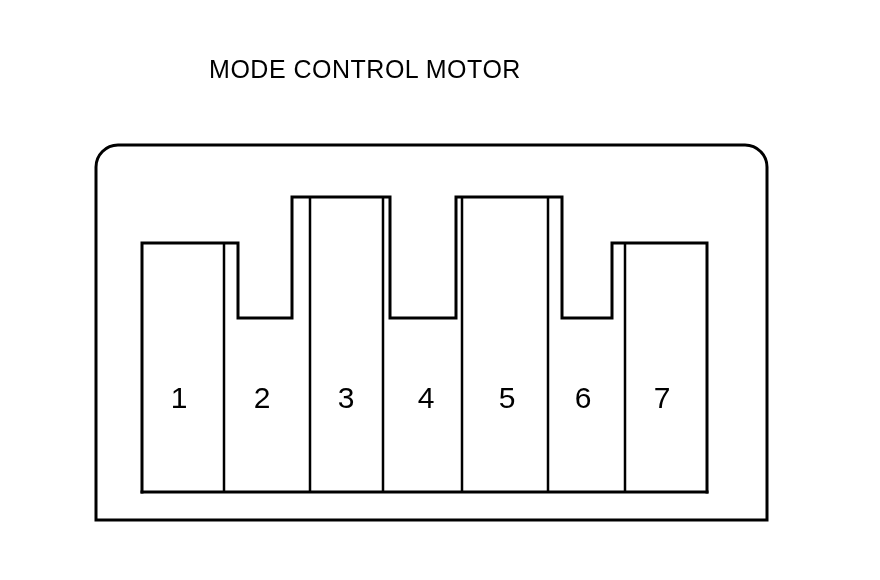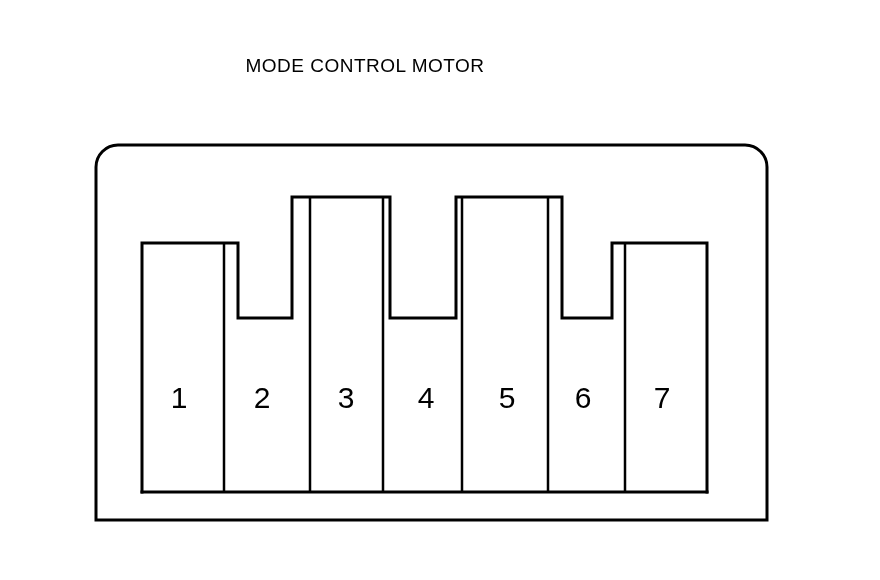--- a/index.html
+++ b/index.html
@@ -19,21 +19,21 @@
     width: 880px;
     height: 580px;
   }
   #connector-title {
     position: absolute;
     left: 0;
     top: 55px;
     width: 730px;
     text-align: center;
     font-family: "Liberation Sans", sans-serif;
-    font-size: 19px;
+    font-size: 25px;
     font-weight: 400;
     letter-spacing: 0.5px;
     color: #000000;
     white-space: nowrap;
   }
   #connector-svg {
     position: absolute;
     left: 0;
     top: 0;
     width: 880px;

